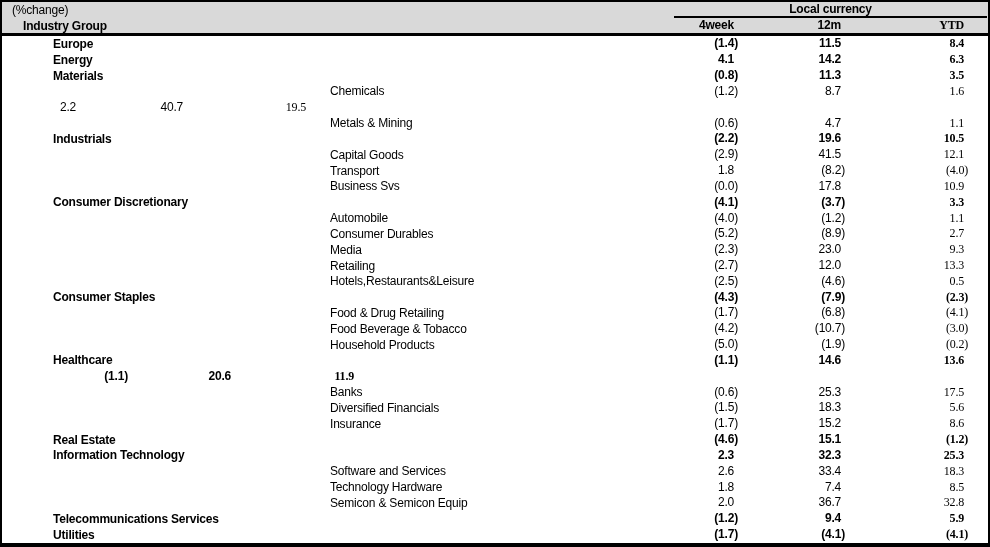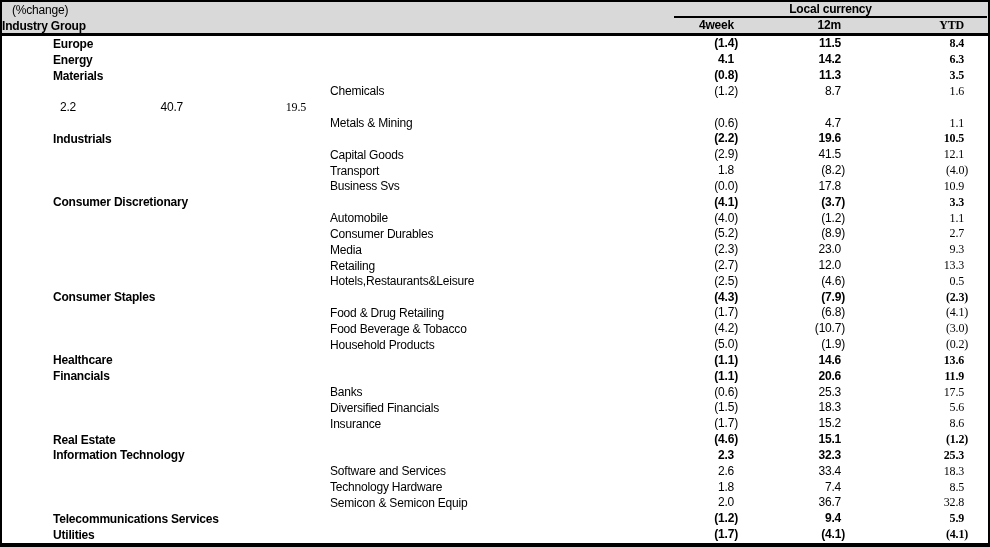--- a/index.html
+++ b/index.html
@@ -23,21 +23,21 @@
   .change-label { padding-left: 10px; }
   .spacer { flex: 1; }
   .lc-box {
     width: 313px; height: 100%;
     margin-right: 1px;
     display: flex; align-items: center; justify-content: center;
     font-weight: bold;
     border-bottom: 2px solid #000000;
   }
   .hdr-row2 { display: flex; height: 15px; align-items: center; font-weight: bold; }
-  .ig-label { flex: 1; padding-left: 0; }
+  .ig-label { flex: 1; padding-left: 21px; }
   
   .nums { display: flex; width: 328px; padding-right: 20px; }
   .c1 { width: 78px; }
   .c2 { width: 107px; }
   .c3 { width: 123px; font-family: Liberation Serif, serif; }
   .num, .colhead { text-align: right; white-space: nowrap; }
   .np { padding-right: 4px; } 
   
   .tbody { }
   .row { display: flex; height: 15.84px; align-items: center; }
@@ -228,21 +228,20 @@
       </div>
       <div class="row group">
         <div class="label">Healthcare</div>
         <div class="nums">
           <div class="num c1">(1.1)</div>
           <div class="num c2 np">14.6</div>
           <div class="num c3 np">13.6</div>
         </div>
       </div>
       <div class="row group">
-        <div class="label">Financials</div>
         <div class="nums">
           <div class="num c1">(1.1)</div>
           <div class="num c2 np">20.6</div>
           <div class="num c3 np">11.9</div>
         </div>
       </div>
       <div class="row sub">
         <div class="label">Banks</div>
         <div class="nums">
           <div class="num c1">(0.6)</div>

